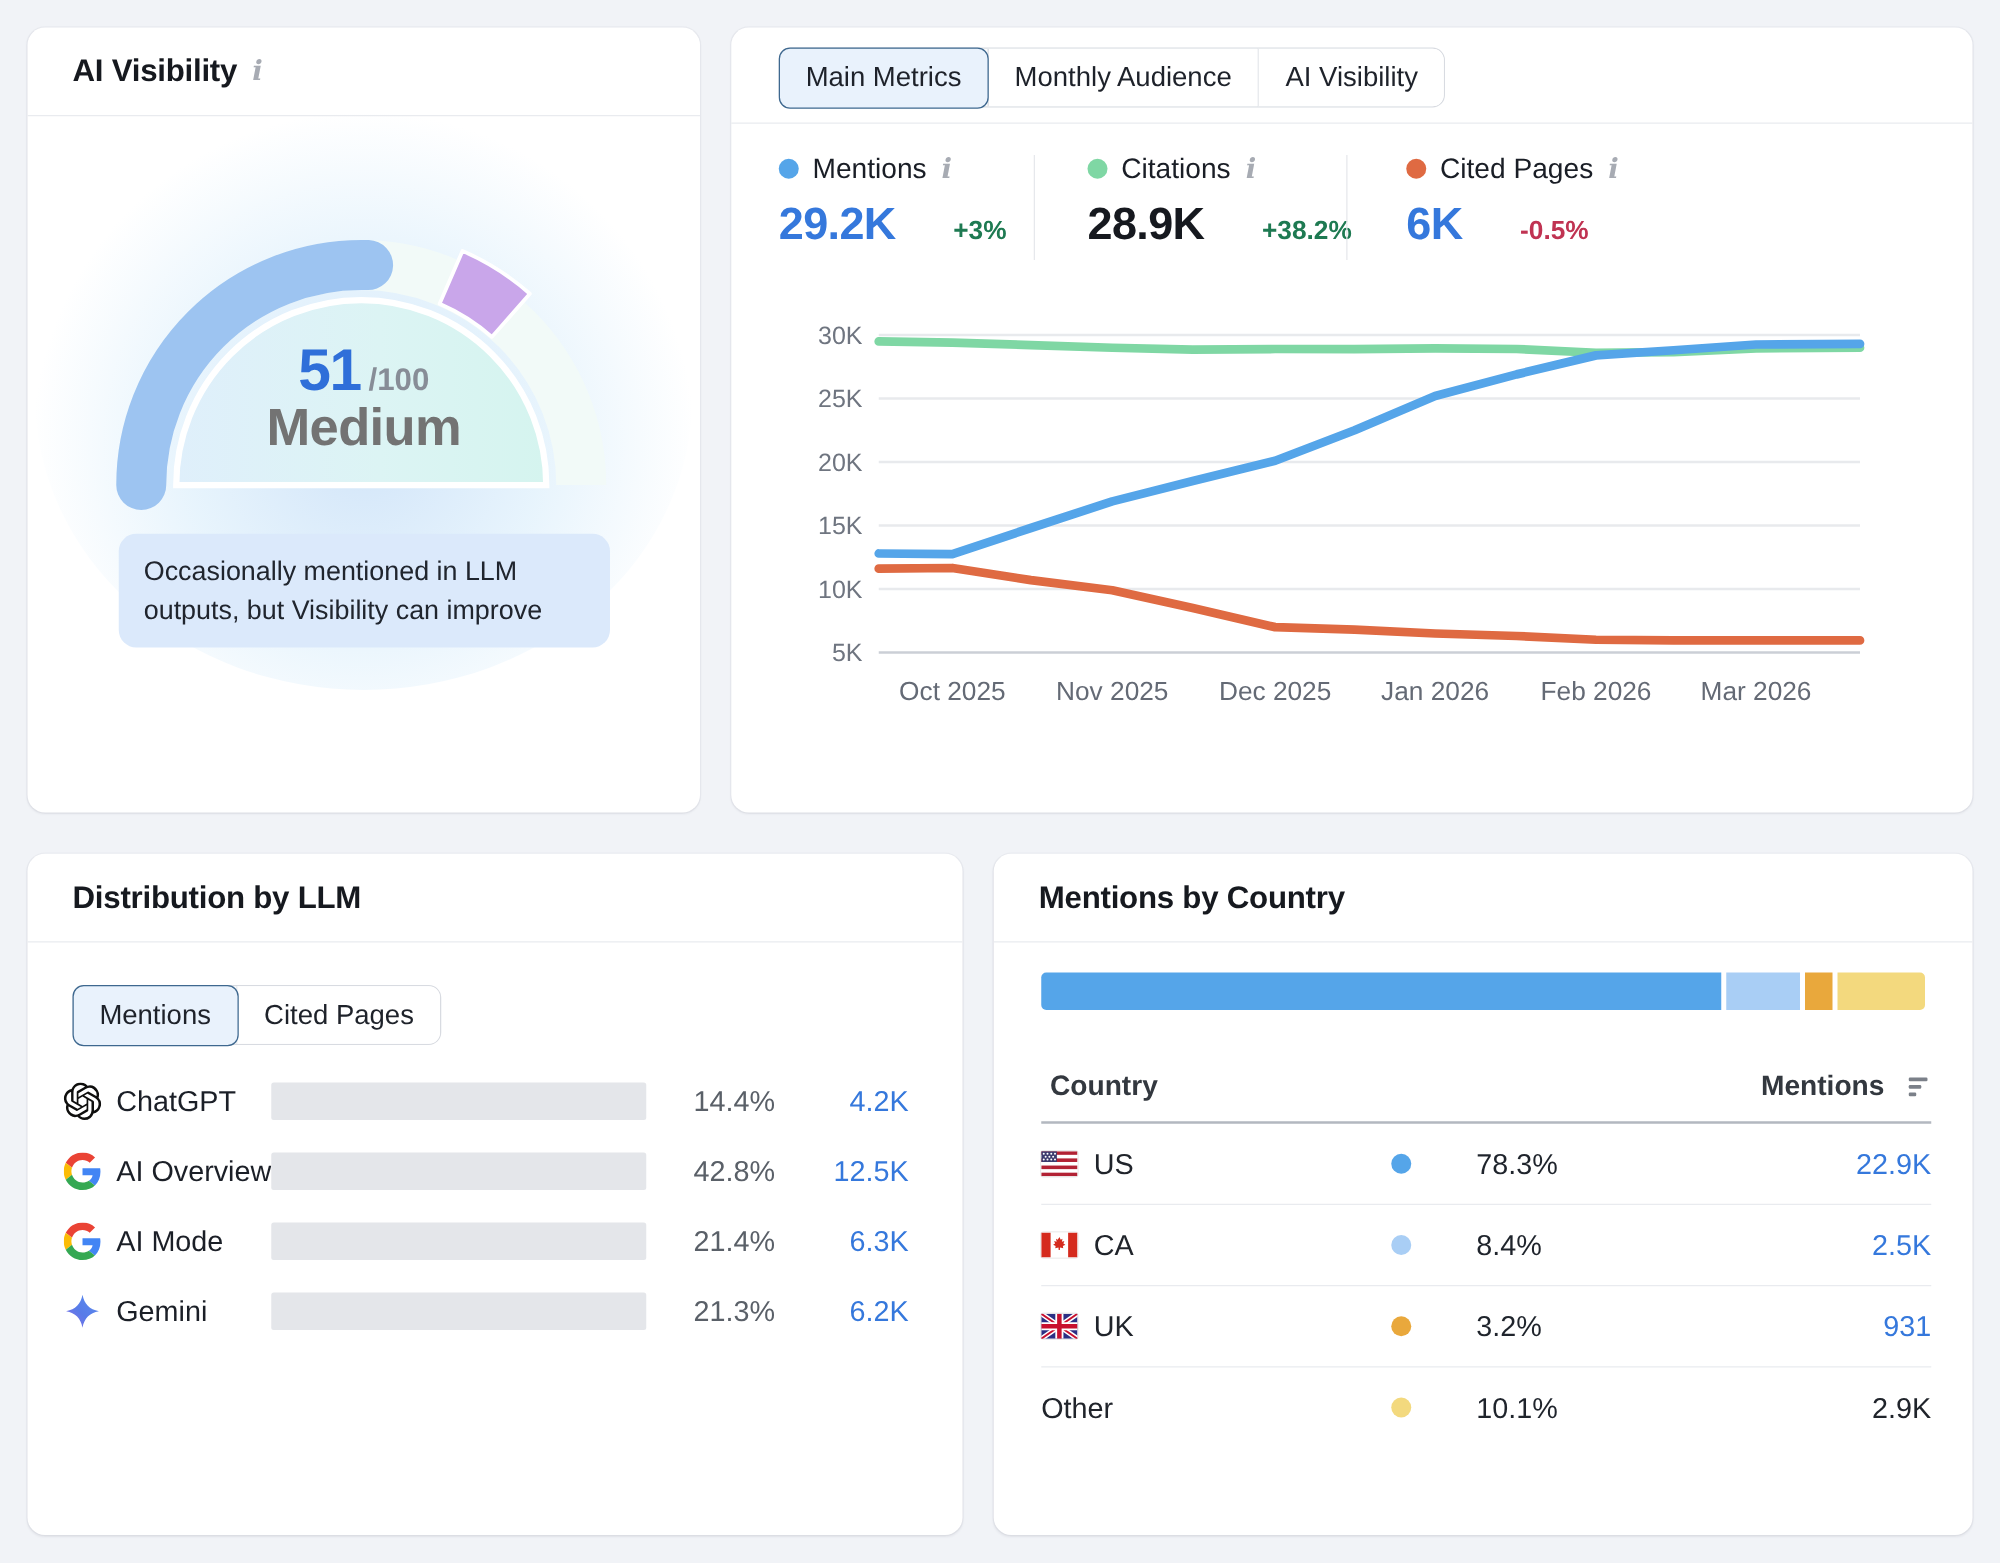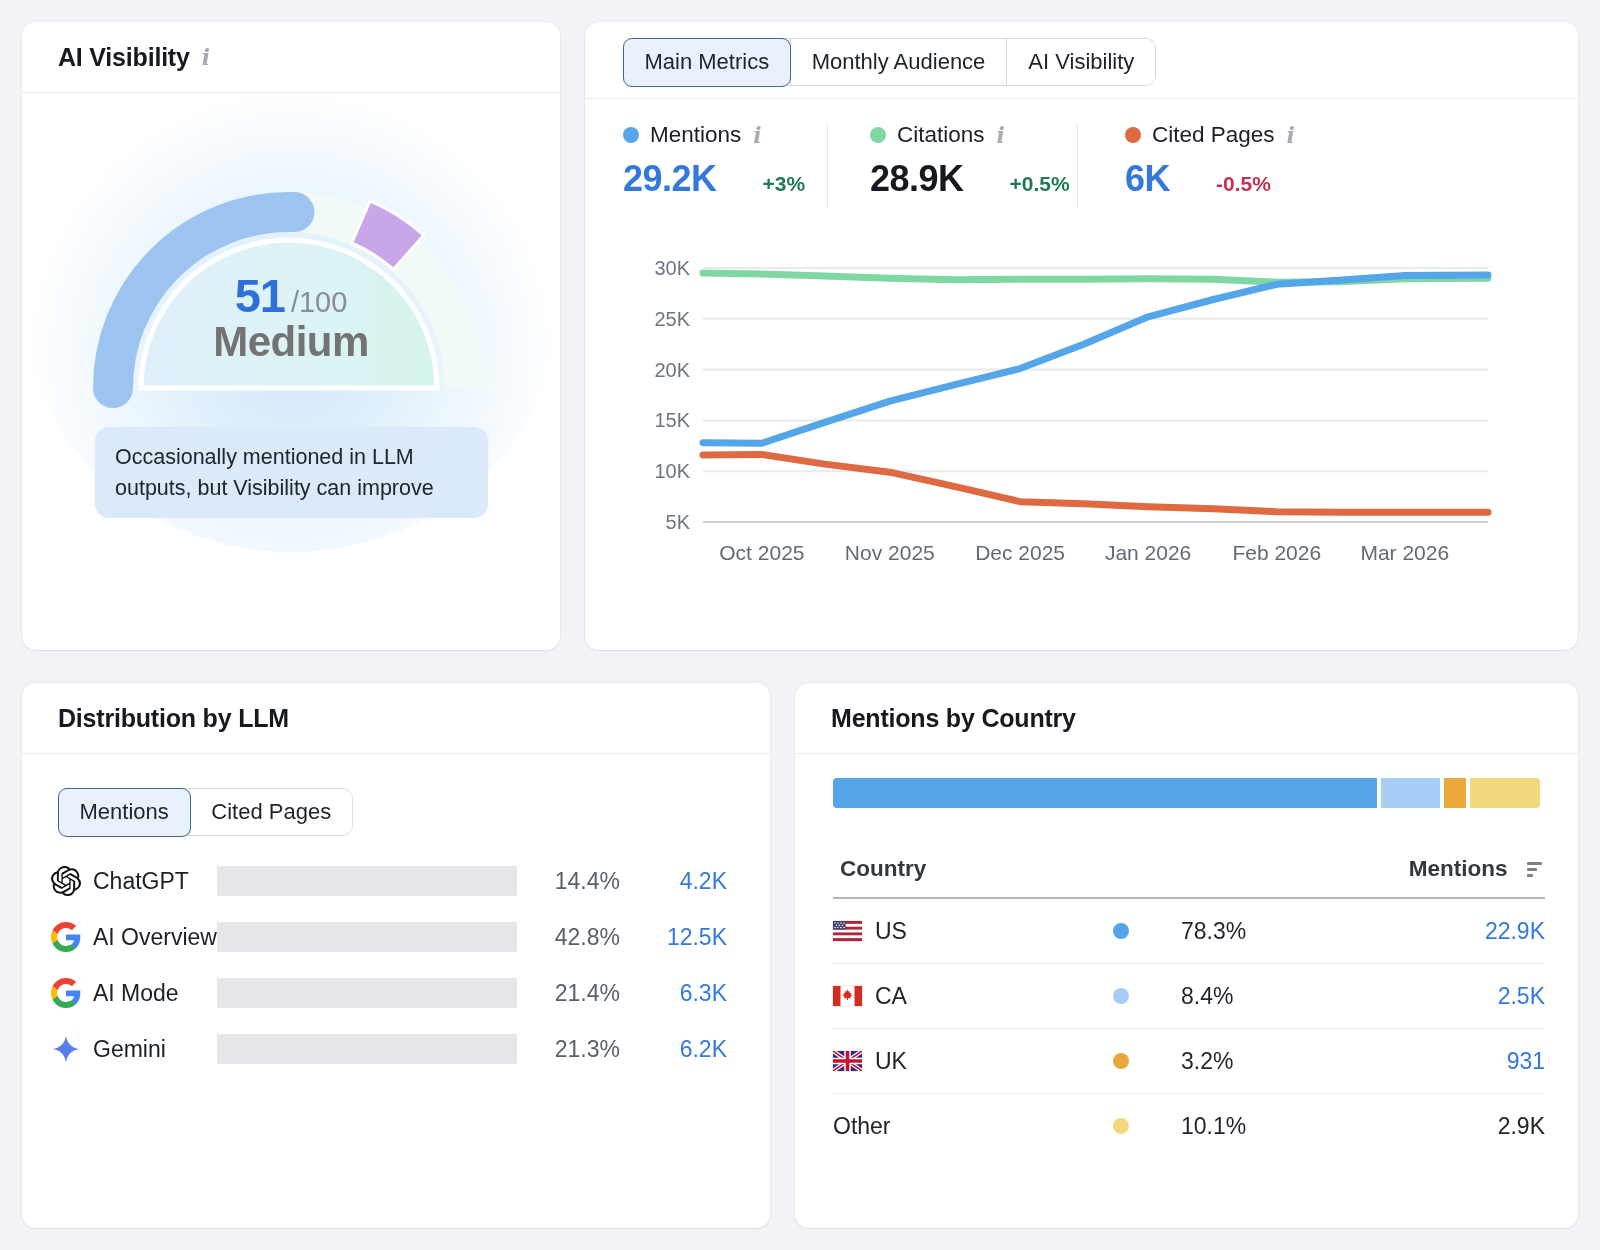--- a/index.html
+++ b/index.html
@@ -25,21 +25,21 @@
   .card-title{font-size:25px;font-weight:700;letter-spacing:-.2px;color:#16191F;}
   .info-i{font-family:"DejaVu Serif",serif;font-style:italic;font-weight:700;
     font-size:22px;color:#A7ABB3;margin-left:12px;line-height:1;cursor:pointer;}
 
   
   .glow{position:absolute;left:6px;top:60px;width:526px;height:470px;border-radius:50%;
     background:radial-gradient(circle at 50% 58%, rgba(165,203,243,.50) 0%, rgba(186,223,248,.34) 38%, rgba(240,248,255,0) 70%);}
   .gauge-svg{position:absolute;left:37px;top:136px;}
   .gauge-score{position:absolute;left:0;top:246px;width:100%;text-align:center;}
   .gauge-score .num{font-size:47px;font-weight:800;color:#2F6FD9;letter-spacing:-1px;}
-  .gauge-score .den{font-size:29px;font-weight:400;color:#878D97;margin-left:6px;}
+  .gauge-score .den{font-size:25px;font-weight:700;color:#878D97;margin-left:6px;}
   .gauge-label{position:absolute;left:0;top:296px;width:100%;text-align:center;
     font-size:42px;font-weight:800;letter-spacing:-.5px;color:#737373;}
   .gauge-desc{position:absolute;left:73px;top:405px;width:393px;box-sizing:border-box;
     background:#DBE9FB;border-radius:14px;padding:15px 20px;
     font-size:21.5px;line-height:1.42;color:#20252E;}
 
   
   .seg-tabs{display:inline-flex;background:#FFF;border:1px solid #D8DBE1;border-radius:10px;}
   .seg-tab{position:relative;padding:10px 21px;font-size:22px;color:#1E222A;background:#FFF;
     border:none;font-family:inherit;cursor:pointer;white-space:nowrap;border-radius:0;}
@@ -150,21 +150,21 @@
   </div>
   <div class="metric-sep" style="left:242px;"></div>
   <div class="metric-block" style="left:285px;">
     <div class="metric-head">
       <span class="dot" style="background: rgb(127, 215, 164);"></span>
       <span class="metric-name">Citations</span>
       <span class="info-i">i</span>
     </div>
     <div class="metric-val-row">
       <span class="metric-value">28.9K</span>
-      <span class="metric-delta delta-up">+0.5%</span>
+      <span class="metric-delta delta-up">+38.2%</span>
     </div>
   </div>
   <div class="metric-sep" style="left:492px;"></div>
   <div class="metric-block" style="left:540px;">
     <div class="metric-head">
       <span class="dot" style="background: rgb(223, 106, 66);"></span>
       <span class="metric-name">Cited Pages</span>
       <span class="info-i">i</span>
     </div>
     <div class="metric-val-row">

